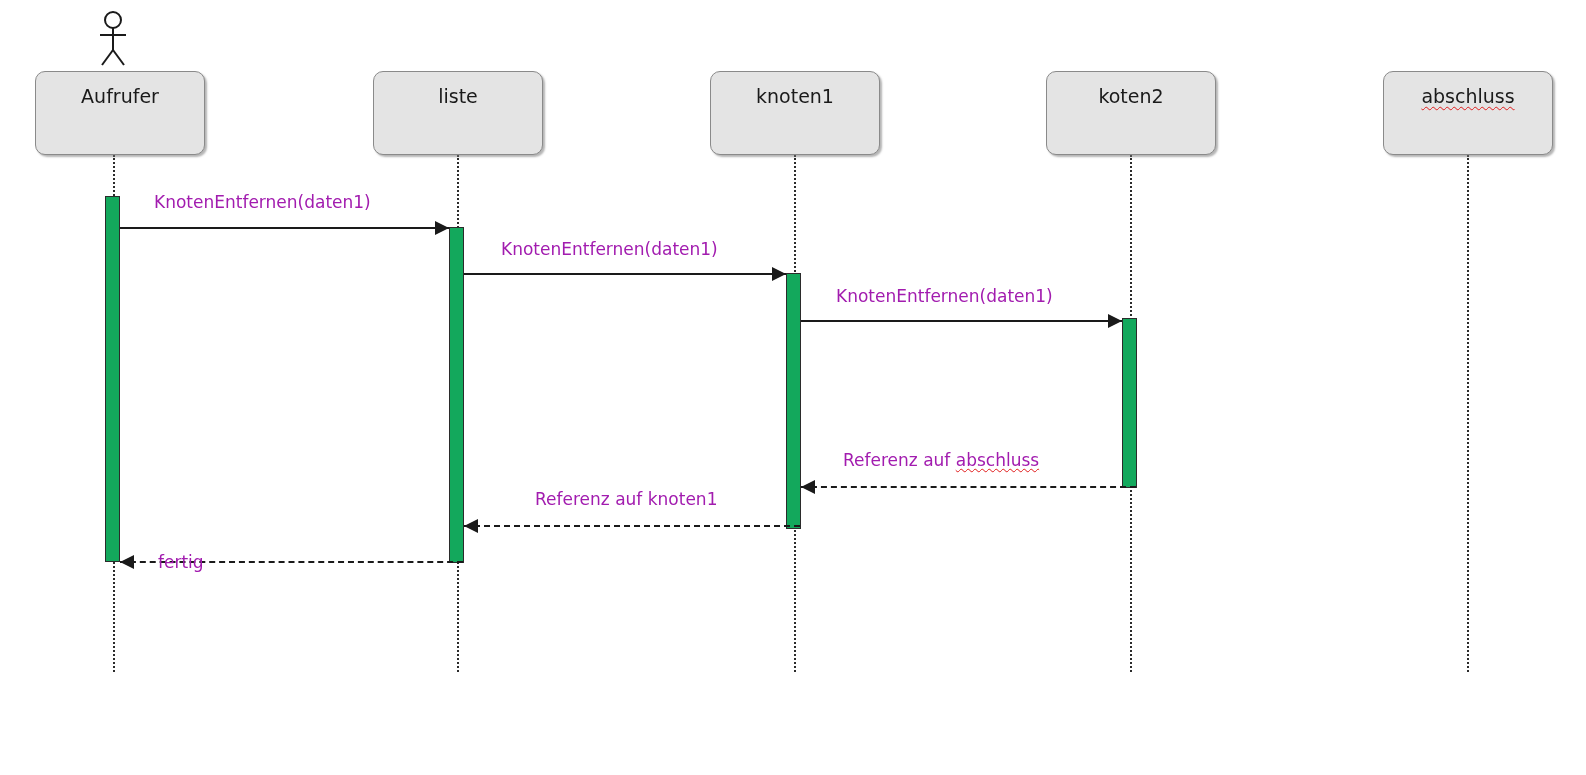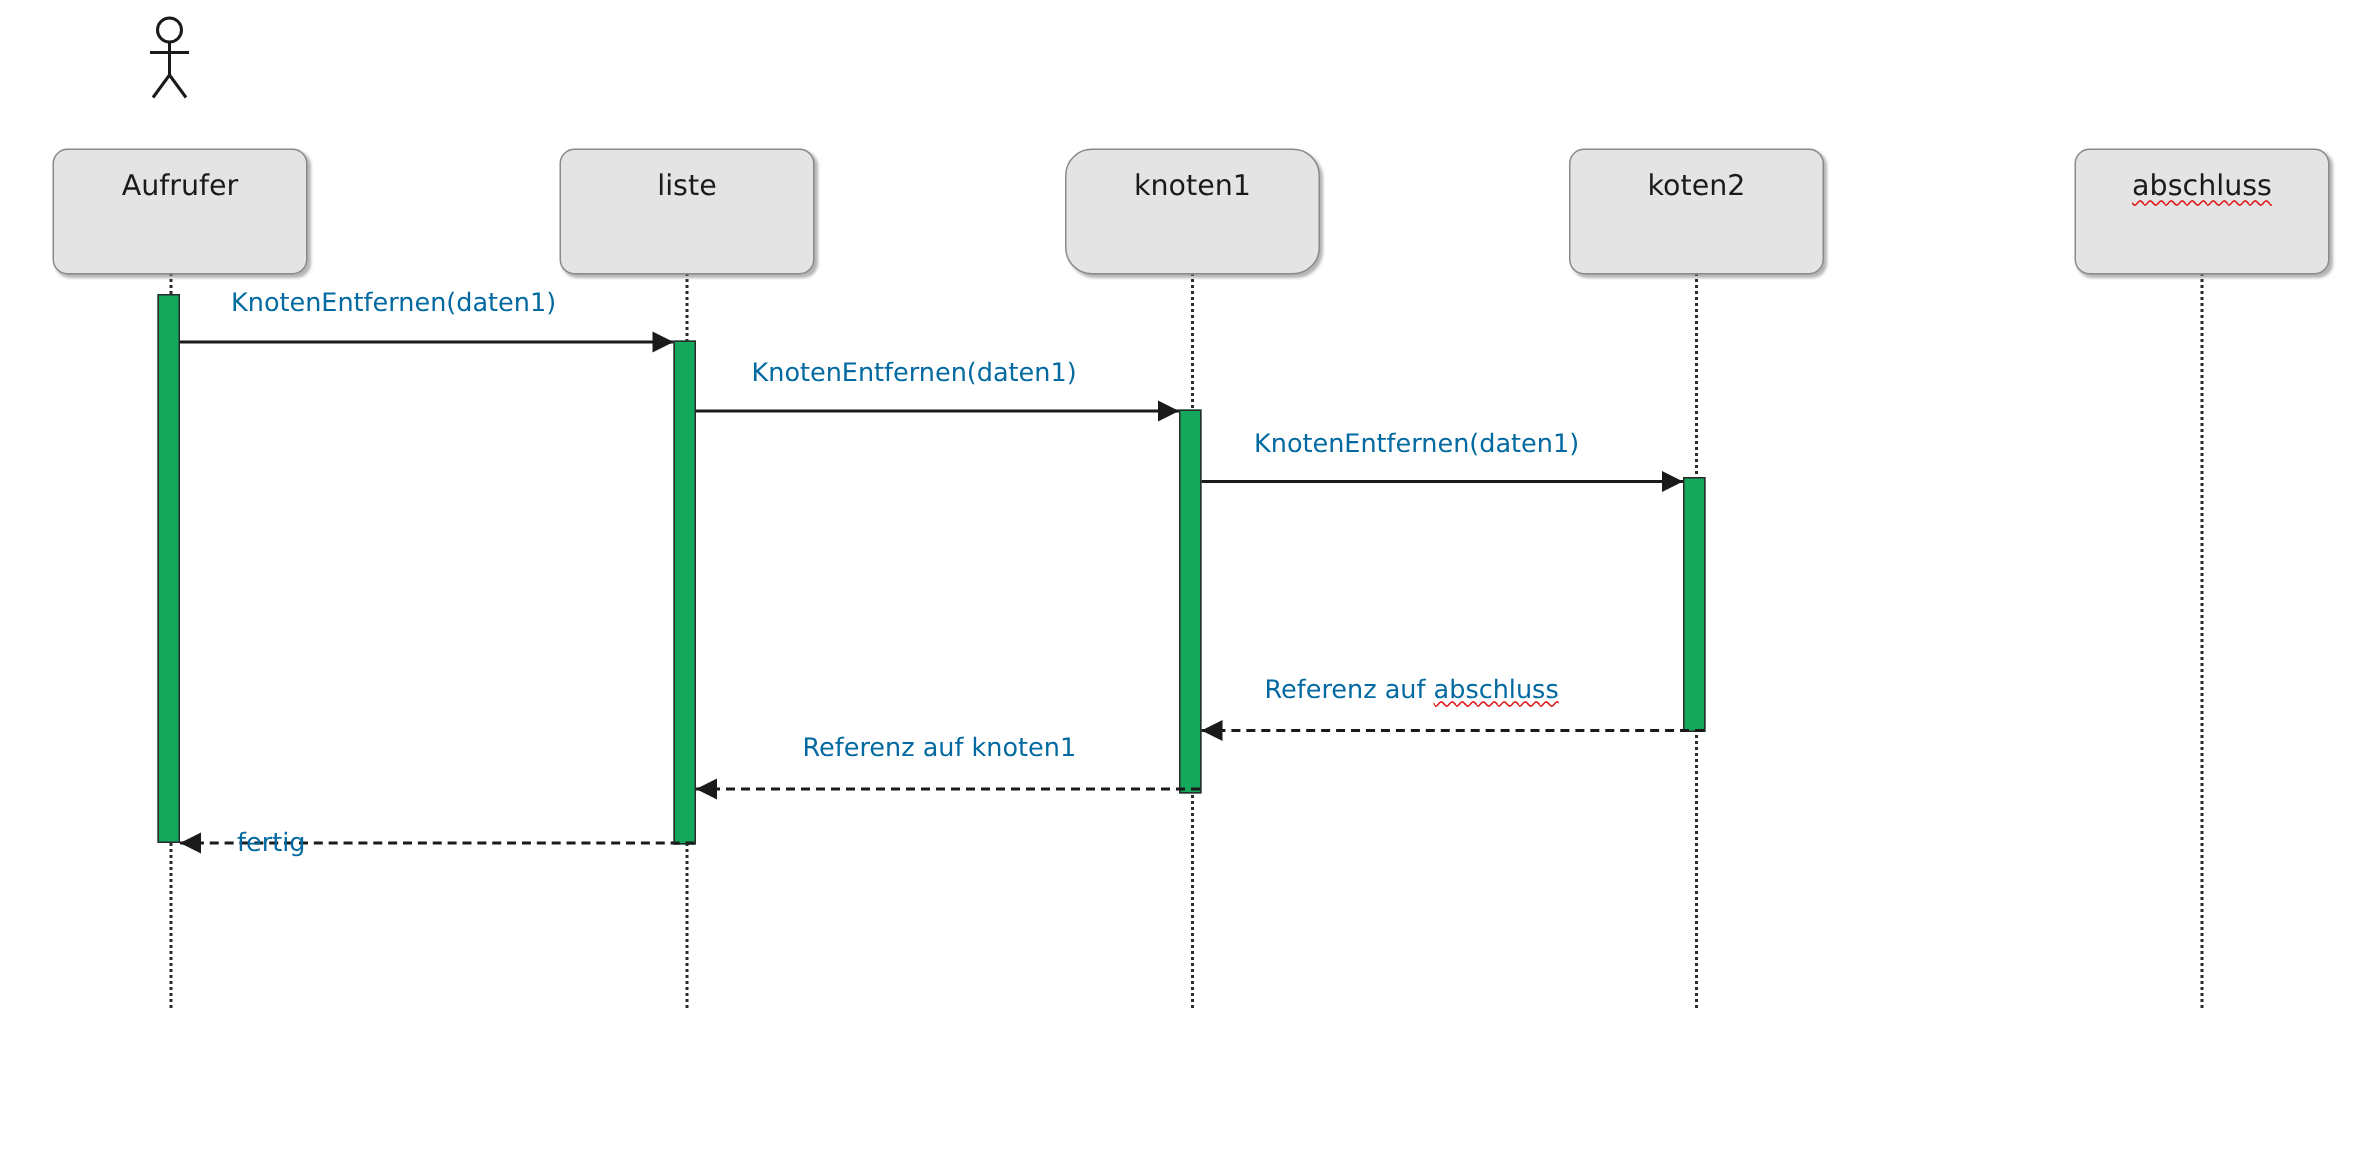--- a/index.html
+++ b/index.html
@@ -20,21 +20,20 @@
   }
   
   .lifeline-box {
     position: absolute;
     box-sizing: border-box;
     background: #e4e4e4;
     border: 1px solid #8a8a8a;
     border-radius: 10px;
     box-shadow: 2px 2px 2px rgba(120,120,120,0.55);
     display: block;
-    margin-top: 28px;
   }
   .lifeline-box .lifeline-title {
     position: absolute;
     left: 0;
     right: 0;
     top: 13px;
     text-align: center;
     font-size: 19px;
     color: #1a1a1a;
     font-family: "DejaVu Sans", "Liberation Sans", sans-serif;
@@ -86,21 +85,21 @@
     border-left: 14px solid #1a1a1a;
   }
   .arrowhead.left {
     border-top: 7px solid transparent;
     border-bottom: 7px solid transparent;
     border-right: 14px solid #1a1a1a;
   }
   .msg-label {
     position: absolute;
     font-size: 17px;
-    color: #0369a1;
+    color: #a21caf;
     white-space: nowrap;
     font-family: "DejaVu Sans", "Liberation Sans", sans-serif;
   }
   .msg-label .misspelled {
     text-decoration: underline;
     text-decoration-color: #e01b1b;
     text-decoration-style: wavy;
     text-decoration-thickness: 1px;
     text-underline-offset: 2px;
   }
@@ -122,21 +121,21 @@
       <div class="lifeline-box" style="left: 35px; top: 71px; width: 170px; height: 84px;">
         <div class="lifeline-title">Aufrufer</div>
       </div>
       <div class="activation-bar" style="left: 105px; top: 196px; width: 15px; height: 366px;"></div>
       <div class="lifeline-stem" style="left: 457px; top: 155px; height: 517px;"></div>
       <div class="lifeline-box" style="left: 373px; top: 71px; width: 170px; height: 84px; padding-left: 44px;">
         <div class="lifeline-title">liste</div>
       </div>
       <div class="activation-bar" style="left: 449px; top: 227px; width: 15px; height: 336px;"></div>
       <div class="lifeline-stem" style="left: 794px; top: 155px; height: 517px;"></div>
-      <div class="lifeline-box" style="left: 710px; top: 71px; width: 170px; height: 84px; border-radius: 18px;">
+      <div class="lifeline-box" style="left: 710px; top: 71px; width: 170px; height: 84px;">
         <div class="lifeline-title">knoten1</div>
       </div>
       <div class="activation-bar" style="left: 786px; top: 273px; width: 15px; height: 256px;"></div>
       <div class="lifeline-stem" style="left: 1130px; top: 155px; height: 517px;"></div>
       <div class="lifeline-box" style="left: 1046px; top: 71px; width: 170px; height: 84px; padding-left: 28px;">
         <div class="lifeline-title">koten2</div>
       </div>
       <div class="activation-bar" style="left: 1122px; top: 318px; width: 15px; height: 170px;"></div>
       <div class="lifeline-stem" style="left: 1467px; top: 155px; height: 517px;"></div>
       <div class="lifeline-box" style="left: 1383px; top: 71px; width: 170px; height: 84px;">

